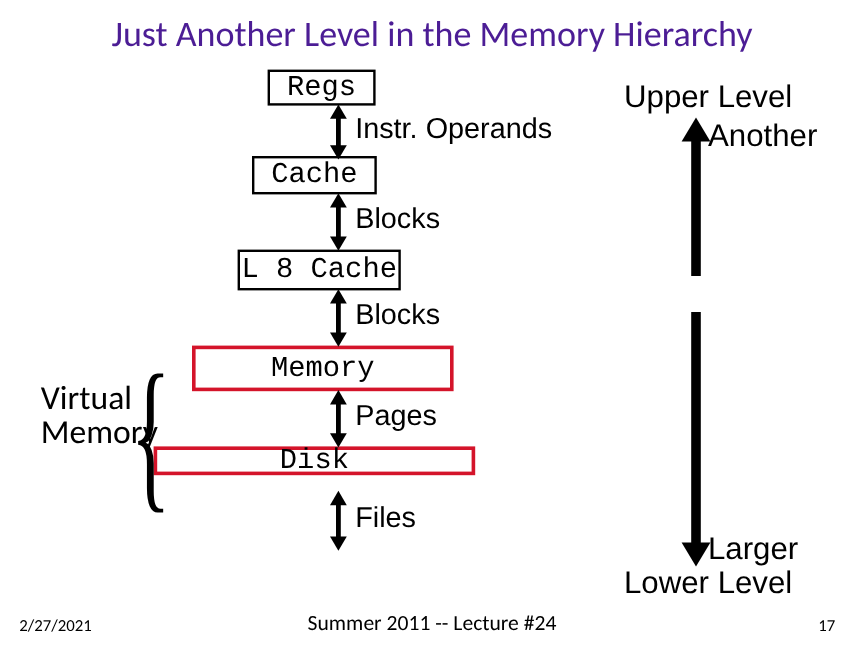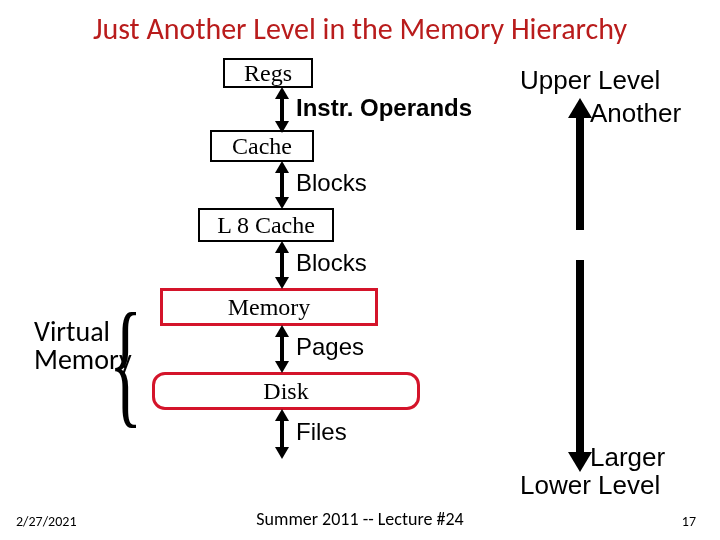--- a/index.html
+++ b/index.html
@@ -5,34 +5,34 @@
   * { margin: 0; padding: 0; box-sizing: border-box; }
   body {
     width: 720px;
     height: 540px;
     font-family: Arial, Helvetica, sans-serif;
     background: #fff;
     position: relative;
     overflow: hidden;
   }
   .title {
-    color: #b91c1c;
+    color: #4c1d95;
     font-family: 'Calibri', Arial, sans-serif;
     font-size: 30px;
     font-weight: 400;
     text-align: center;
     padding: 10px 20px 4px;
   }
   .stage { position: absolute; left: 0; top: 50px; width: 720px; height: 490px; }
 
   .level-box {
     position: absolute;
     border: 2px solid #000;
     background: #fff;
-    font-family: Liberation Serif, serif;
+    font-family: Liberation Mono, monospace;
     font-size: 24px;
     font-weight: 400;
     text-align: center;
     display: flex;
     align-items: center;
     justify-content: center;
   }
   .level-box.red { border: 3px solid #d4142a; }
 
   .transfer-label, .side-label {
@@ -122,29 +122,29 @@
 <body>
 
 <div class="title">Just Another Level in the Memory Hierarchy</div>
 
 <div class="stage">
 
   <div class="level-box" style="left:223px; top:8px; width:90px; height:30px;">Regs</div>
   <div class="level-box" style="left:210px; top:80px; width:104px; height:32px;">Cache</div>
   <div class="level-box" style="left:198px; top:158px; width:136px; height:34px;">L 8 Cache</div>
   <div class="level-box red" style="left:160px; top:238px; width:218px; height:38px;">Memory</div>
-  <div class="level-box red" style="left:152px; top:322px; width:268px; height:38px;border-radius:13px;">Disk</div>
+  <div class="level-box red" style="left:128px; top:322px; width:268px; height:24px;">Disk</div>
 
   <div class="v-arrow" style="left:280px; top:46px; height:28px;"></div>
   <div class="v-arrow" style="left:280px; top:120px; height:30px;"></div>
   <div class="v-arrow" style="left:280px; top:200px; height:30px;"></div>
   <div class="v-arrow" style="left:280px; top:284px; height:30px;"></div>
   <div class="v-arrow" style="left:280px; top:368px; height:32px;"></div>
 
-  <div class="transfer-label" style="left:296px; top:44px;font-weight:bold;">Instr. Operands</div>
+  <div class="transfer-label" style="left:296px; top:44px;">Instr. Operands</div>
   <div class="transfer-label" style="left:296px; top:119px;">Blocks</div>
   <div class="transfer-label" style="left:296px; top:199px;">Blocks</div>
   <div class="transfer-label" style="left:296px; top:283px;">Pages</div>
   <div class="transfer-label" style="left:296px; top:368px;">Files</div>
 
   <div class="vm-label" style="left:8px; top:268px; white-space:pre;">Virtual
 Memory</div>
   <div class="brace" style="left:92px; top:256px;">{</div>
 
   <div class="big-arrow up" style="left:576px; top:64px; height:116px;"></div>

